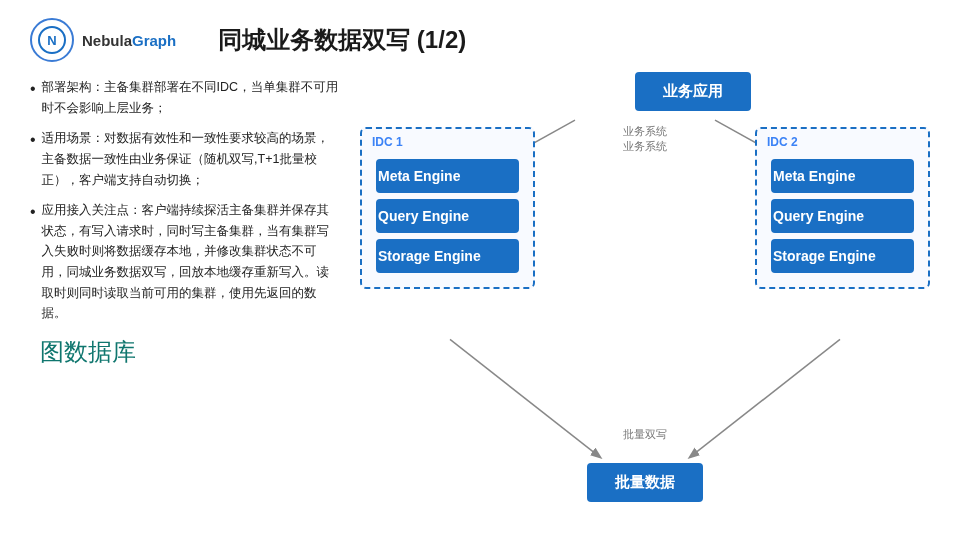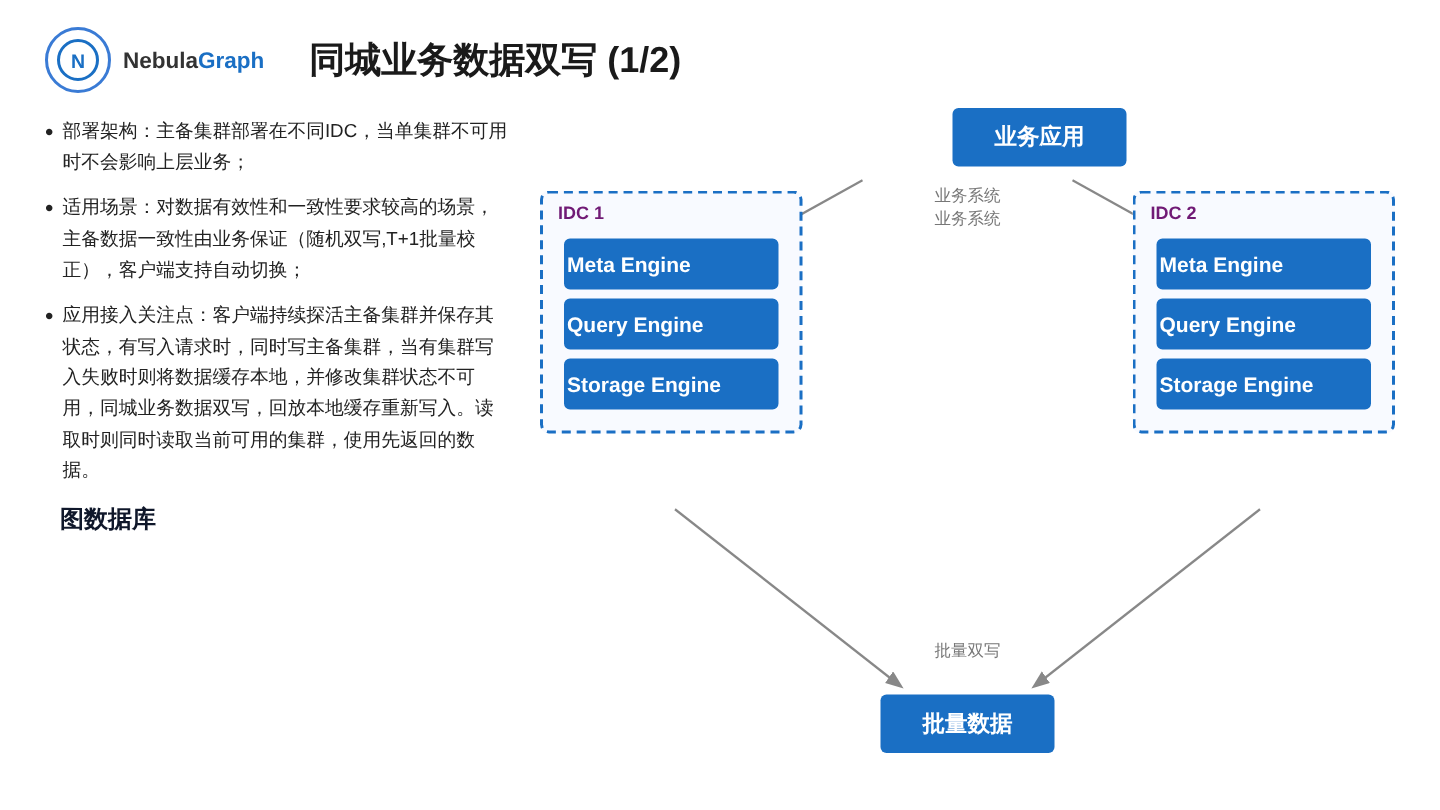--- a/index.html
+++ b/index.html
@@ -38,21 +38,21 @@
     .logo-text {
       font-size: 15px;
       font-weight: 700;
       color: #1a6fc4;
     }
     .logo-text span { color: #333; }
     .page-title {
       font-size: 24px;
       font-weight: 600;
       color: #1a1a1a;
-      margin-left: 10px;
+      margin-left: 22px;
     }
 
     
     .main {
       display: flex;
       padding: 0 30px;
       gap: 20px;
       height: calc(540px - 80px);
     }
 
@@ -73,23 +73,23 @@
       gap: 6px;
       margin-bottom: 10px;
     }
     .bullet-dot {
       flex-shrink: 0;
       margin-top: 2px;
       font-size: 16px;
       line-height: 1.3;
     }
     .graph-db-label {
-      font-size: 16px;
-      font-weight: 700;
-      color: #0f172a;
+      font-size: 24px;
+      font-weight: 400;
+      color: #0f766e;
       margin-top: 12px;
       margin-left: 10px;
     }
 
     
     .right-panel {
       flex: 1;
       position: relative;
       padding-top: 0px;
     }
@@ -132,21 +132,21 @@
       border: 2px dashed #1a6fc4;
       border-radius: 6px;
       padding: 30px 14px 14px 14px;
       background: #f8faff;
     }
     .idc-label {
       position: absolute;
       top: 6px;
       left: 10px;
       font-size: 12px;
-      color: #701a75;
+      color: #3b82f6;
       font-weight: 600;
     }
 
     
     .engine-box {
       border: 2px solid #1a6fc4;
       border-radius: 4px;
       background: #1a6fc4;
       color: #fff;
       font-size: 14px;

